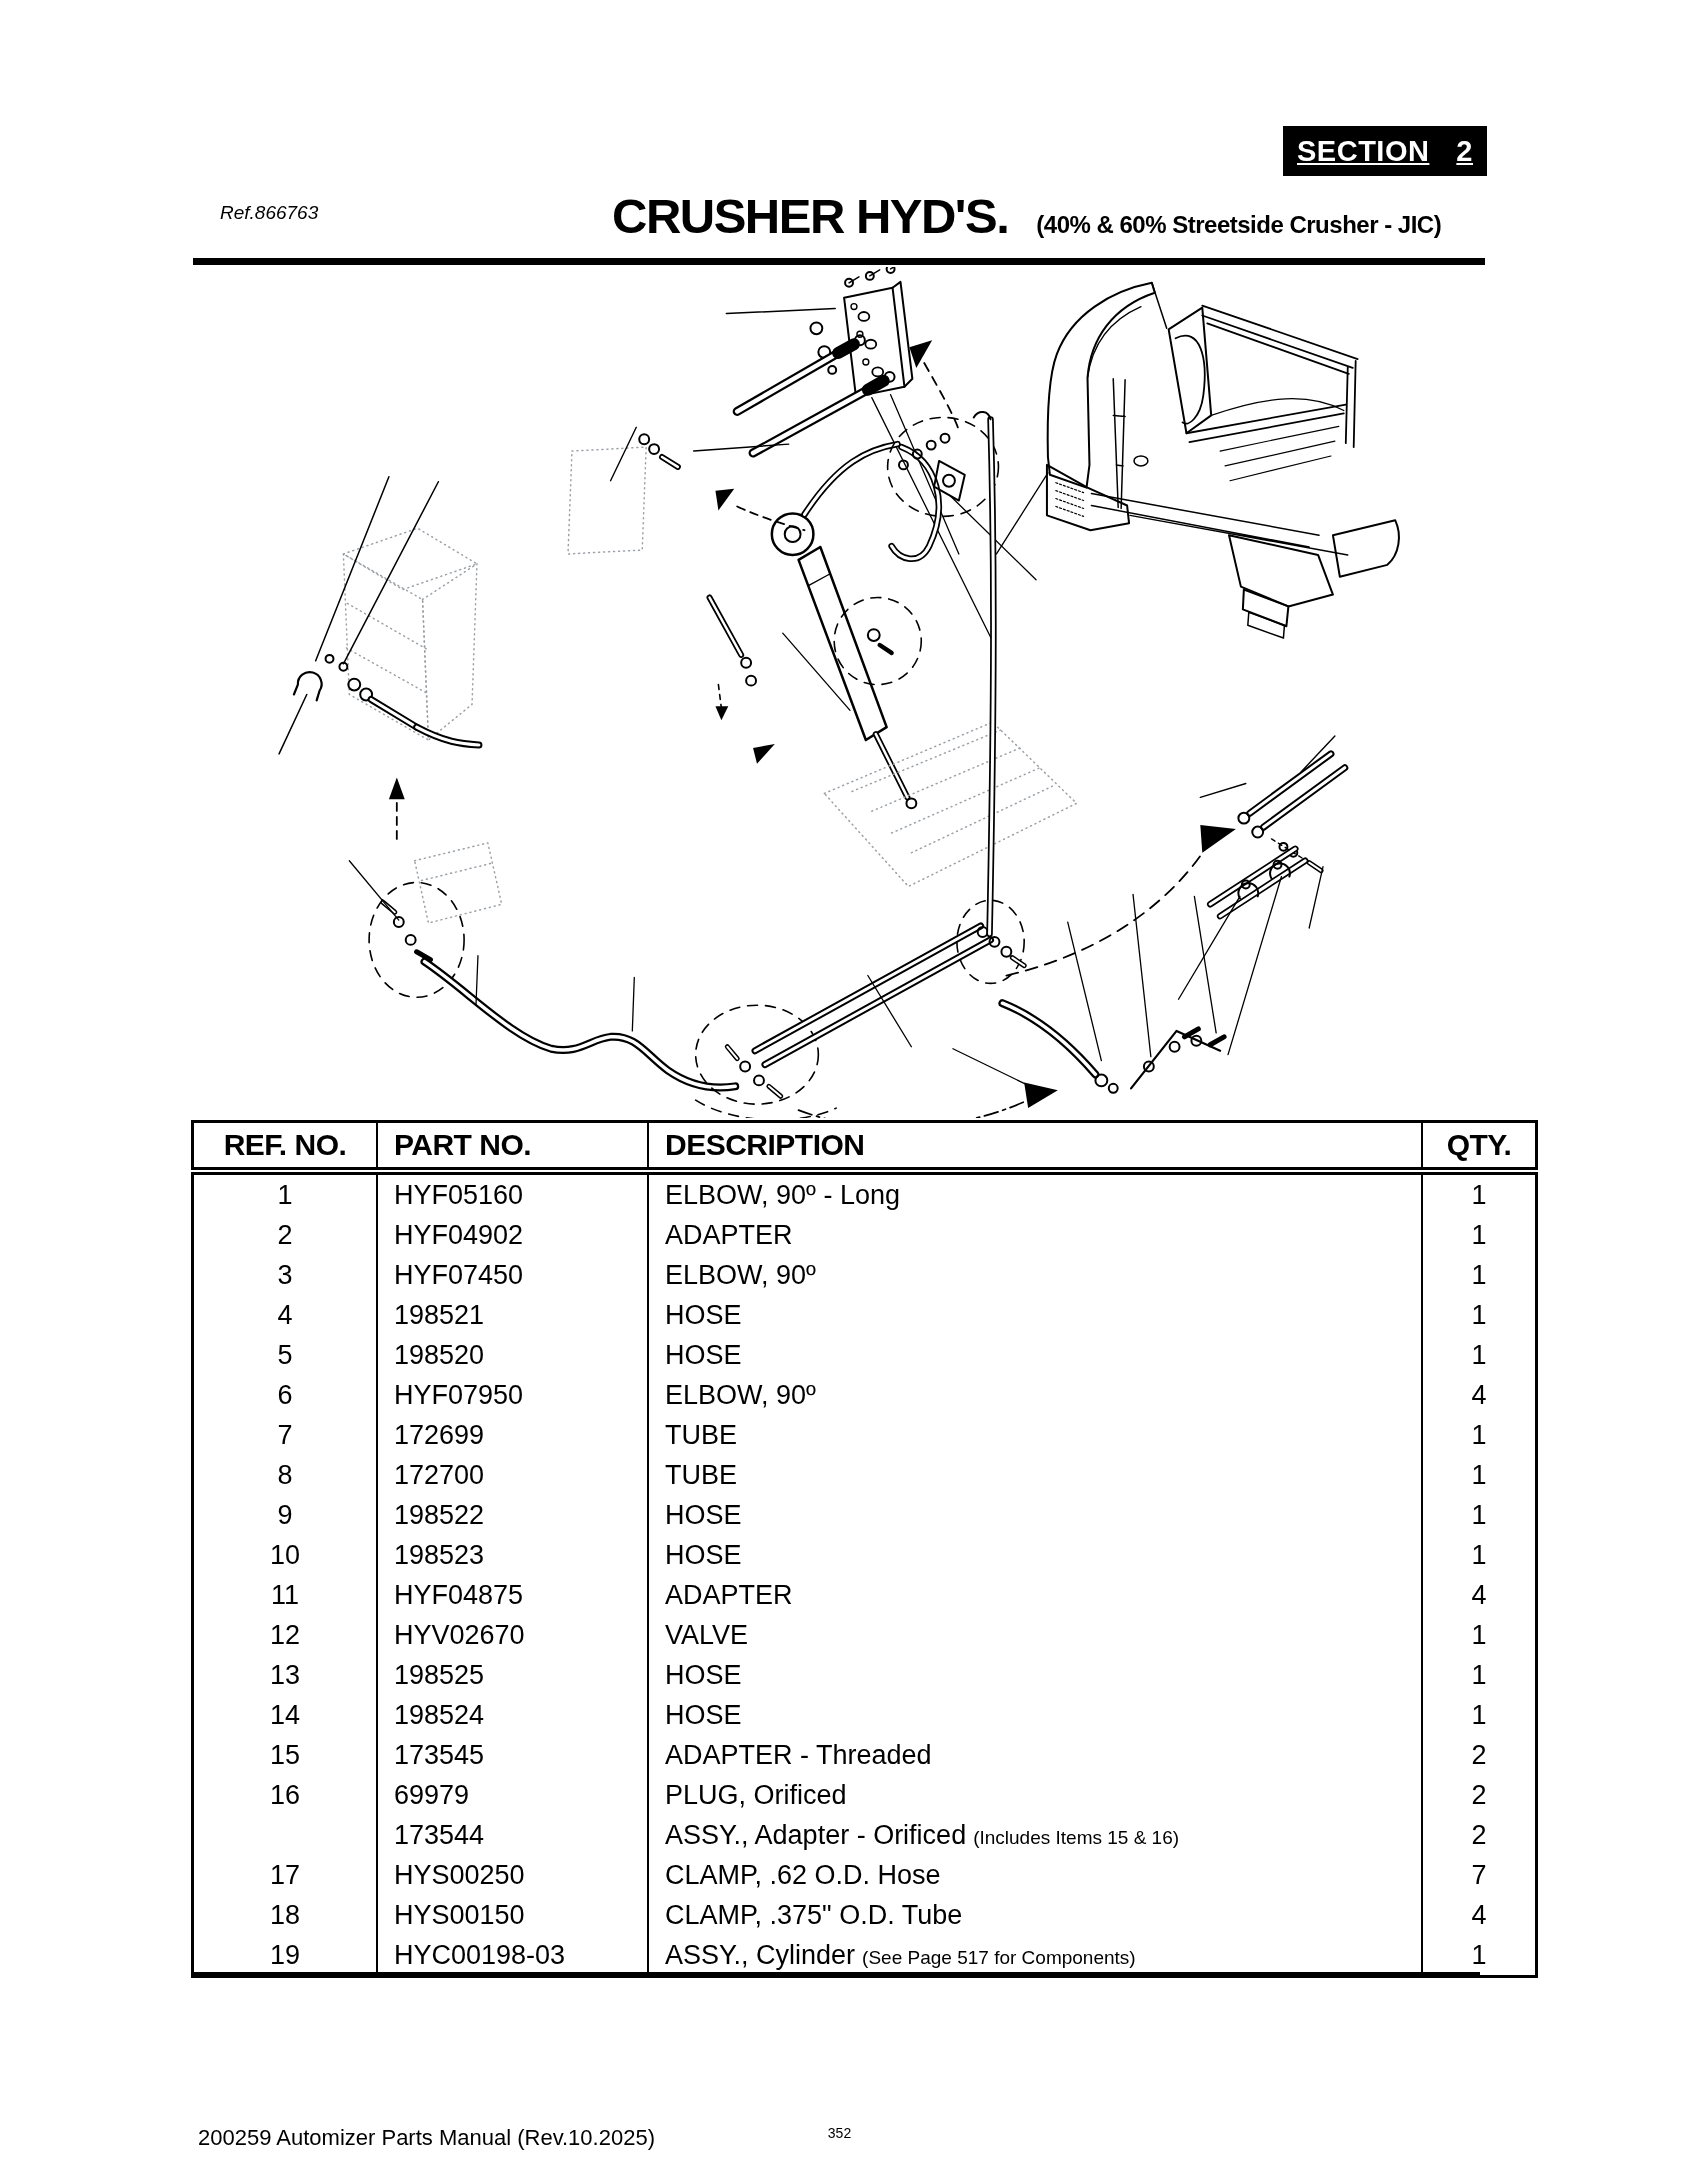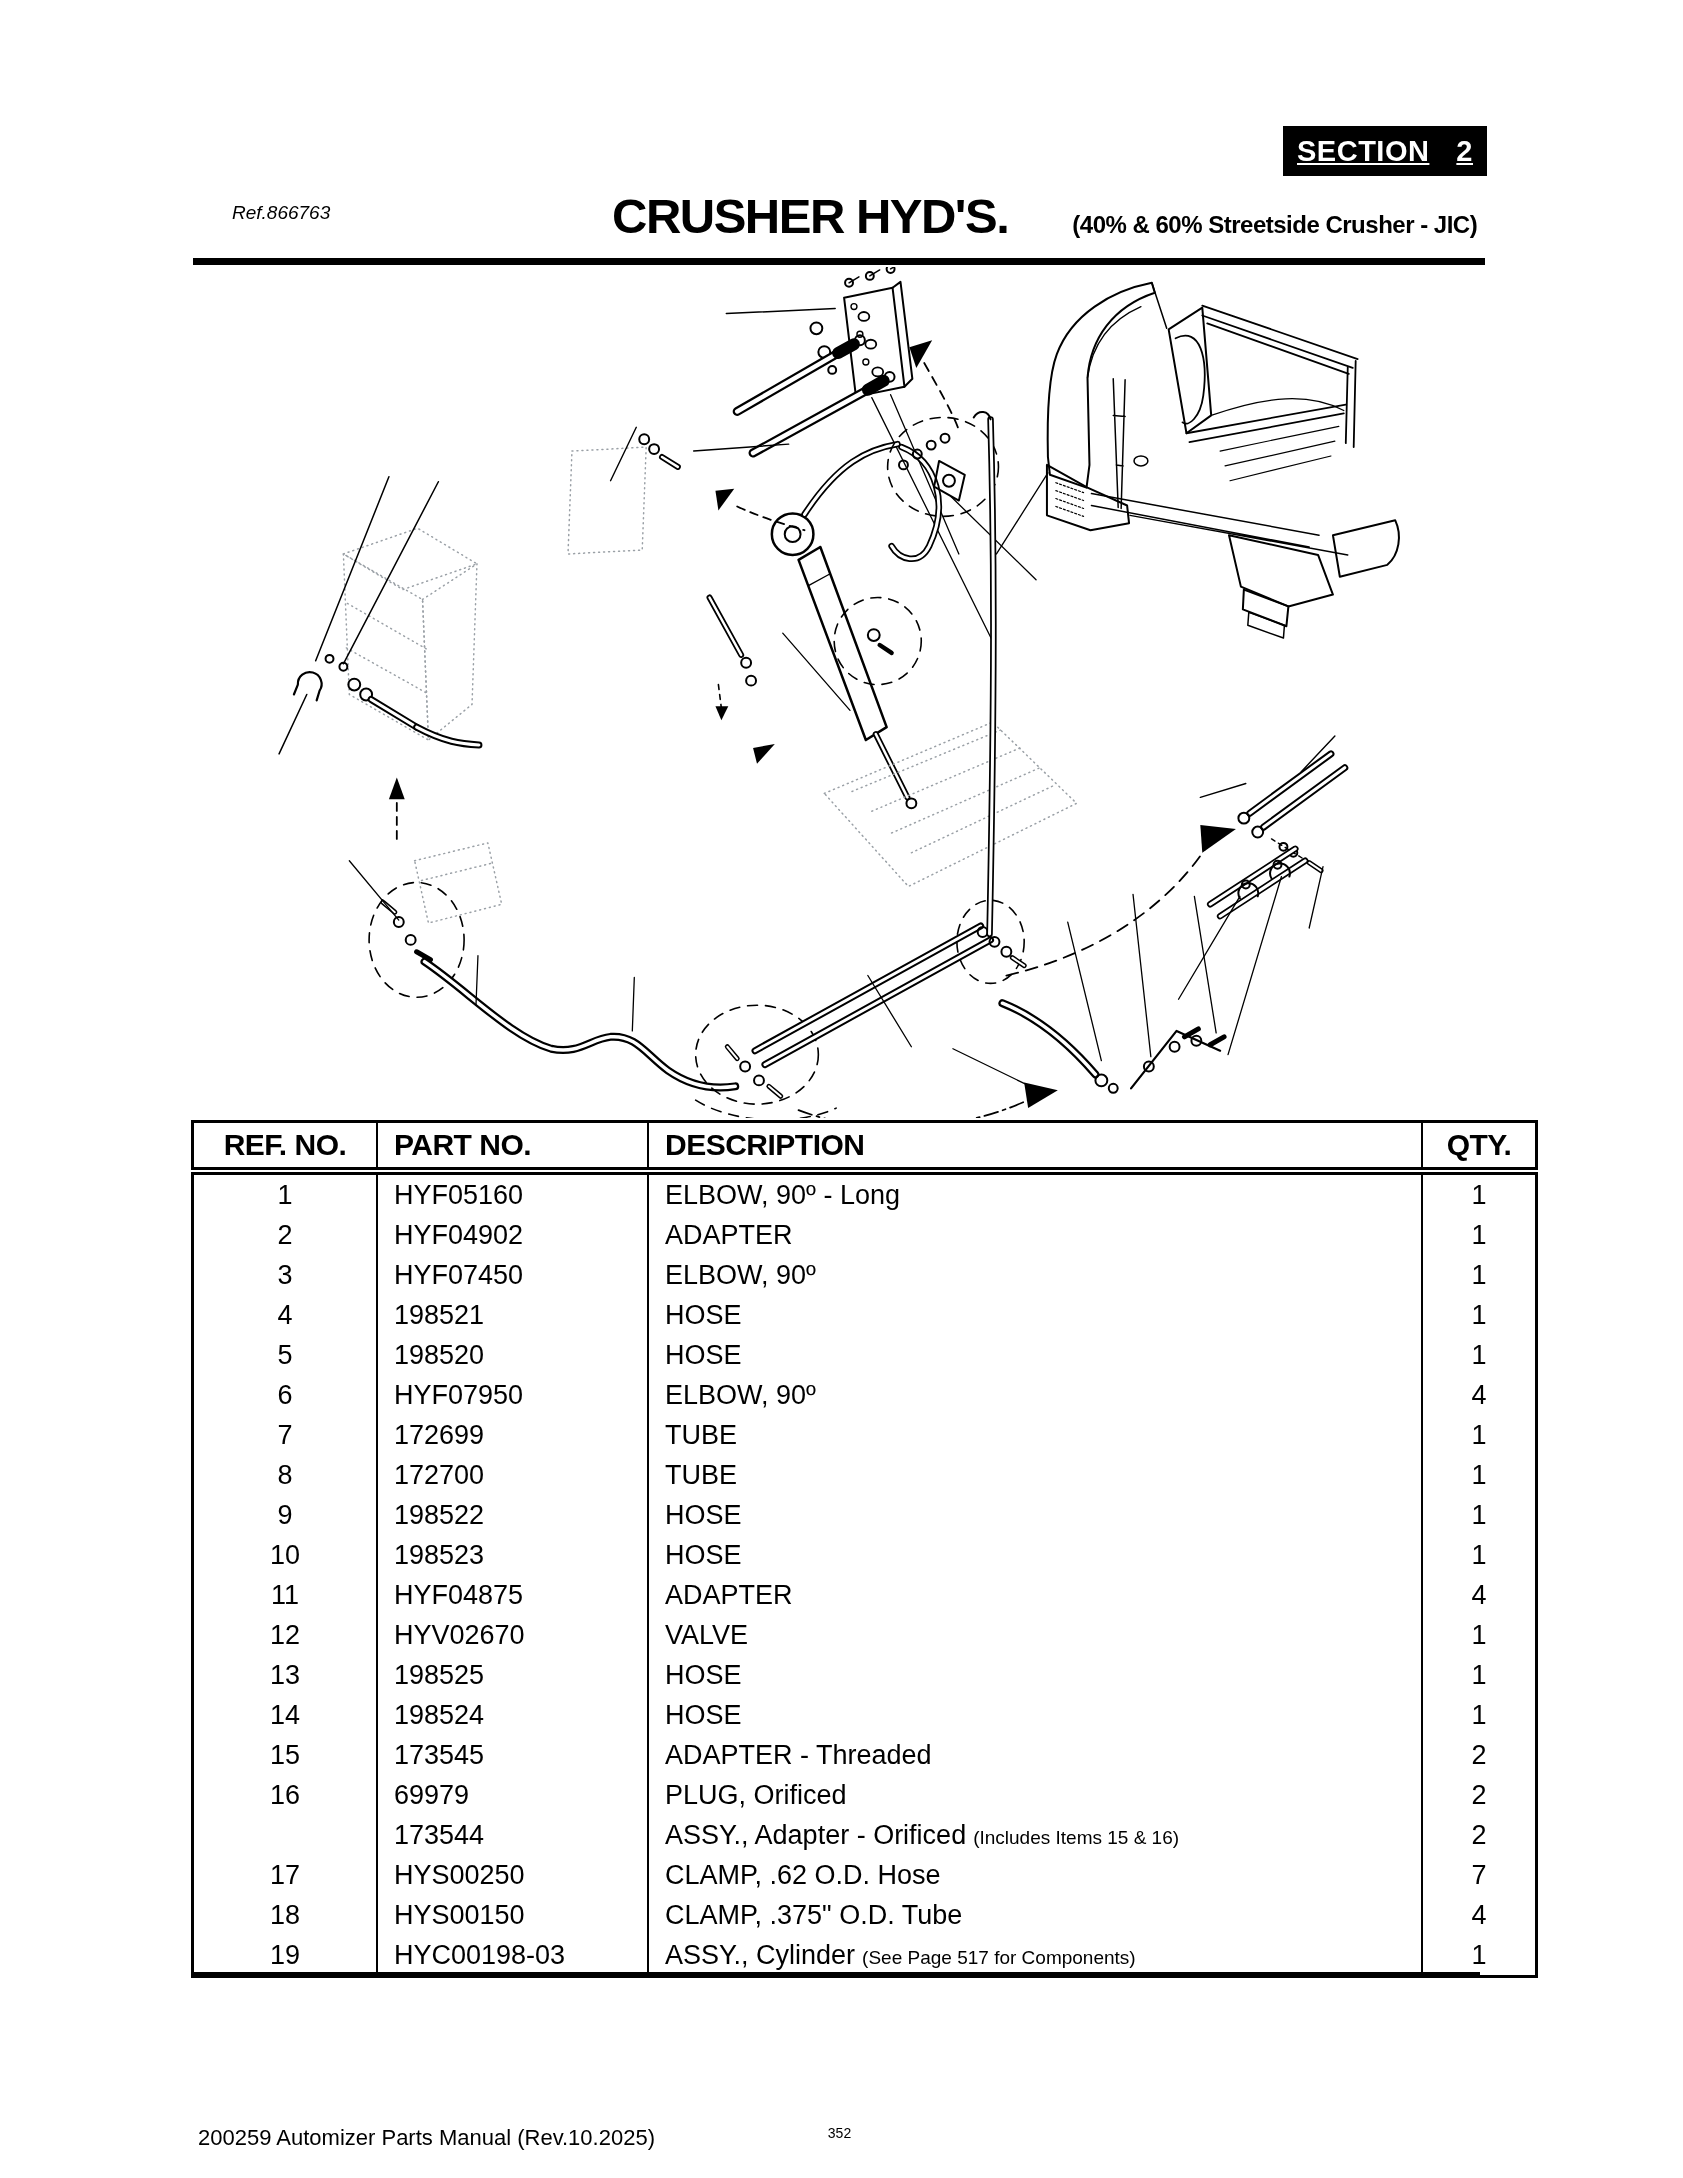--- a/index.html
+++ b/index.html
@@ -7,22 +7,22 @@
     position:relative;width:1683px;height:2178px;background:#ffffff;
     font-family:"Liberation Sans", sans-serif;color:#000;overflow:hidden;
     margin:0 auto;
   }
   
   .section-badge{
     position:absolute;left:1283px;top:126px;width:204px;height:50px;
     background:#000;color:#fff;display:flex;align-items:center;justify-content:space-between;
     padding:0 14px;box-sizing:border-box;font-weight:bold;font-size:29px;letter-spacing:0.5px;text-decoration:underline;
   }
-  .ref-label{position:absolute;left:232px;top:202px;font-style:italic;font-size:19px;}
-  .title-row{position:absolute;left:612px;top:188px;display:flex;align-items:baseline;white-space:nowrap;gap:36px;}
+  .ref-label{position:absolute;left:220px;top:202px;font-style:italic;font-size:19px;}
+  .title-row{position:absolute;left:612px;top:188px;display:flex;align-items:baseline;white-space:nowrap;}
   .doc-title{font-size:49px;font-weight:bold;letter-spacing:-1.5px;}
   .doc-subtitle{font-size:24px;font-weight:bold;margin-left:28px;letter-spacing:-0.5px;}
   .title-rule{position:absolute;left:193px;top:258px;width:1292px;height:7px;background:#000;}
   
   .diagram{position:absolute;left:139px;top:267px;width:1426px;height:851px;}
   .diagram path,.diagram line,.diagram circle,.diagram ellipse,.diagram polyline{vector-effect:non-scaling-stroke;}
   
   .parts-table{
     position:absolute;left:191px;top:1120px;width:1304px;
     border-collapse:collapse;table-layout:fixed;

